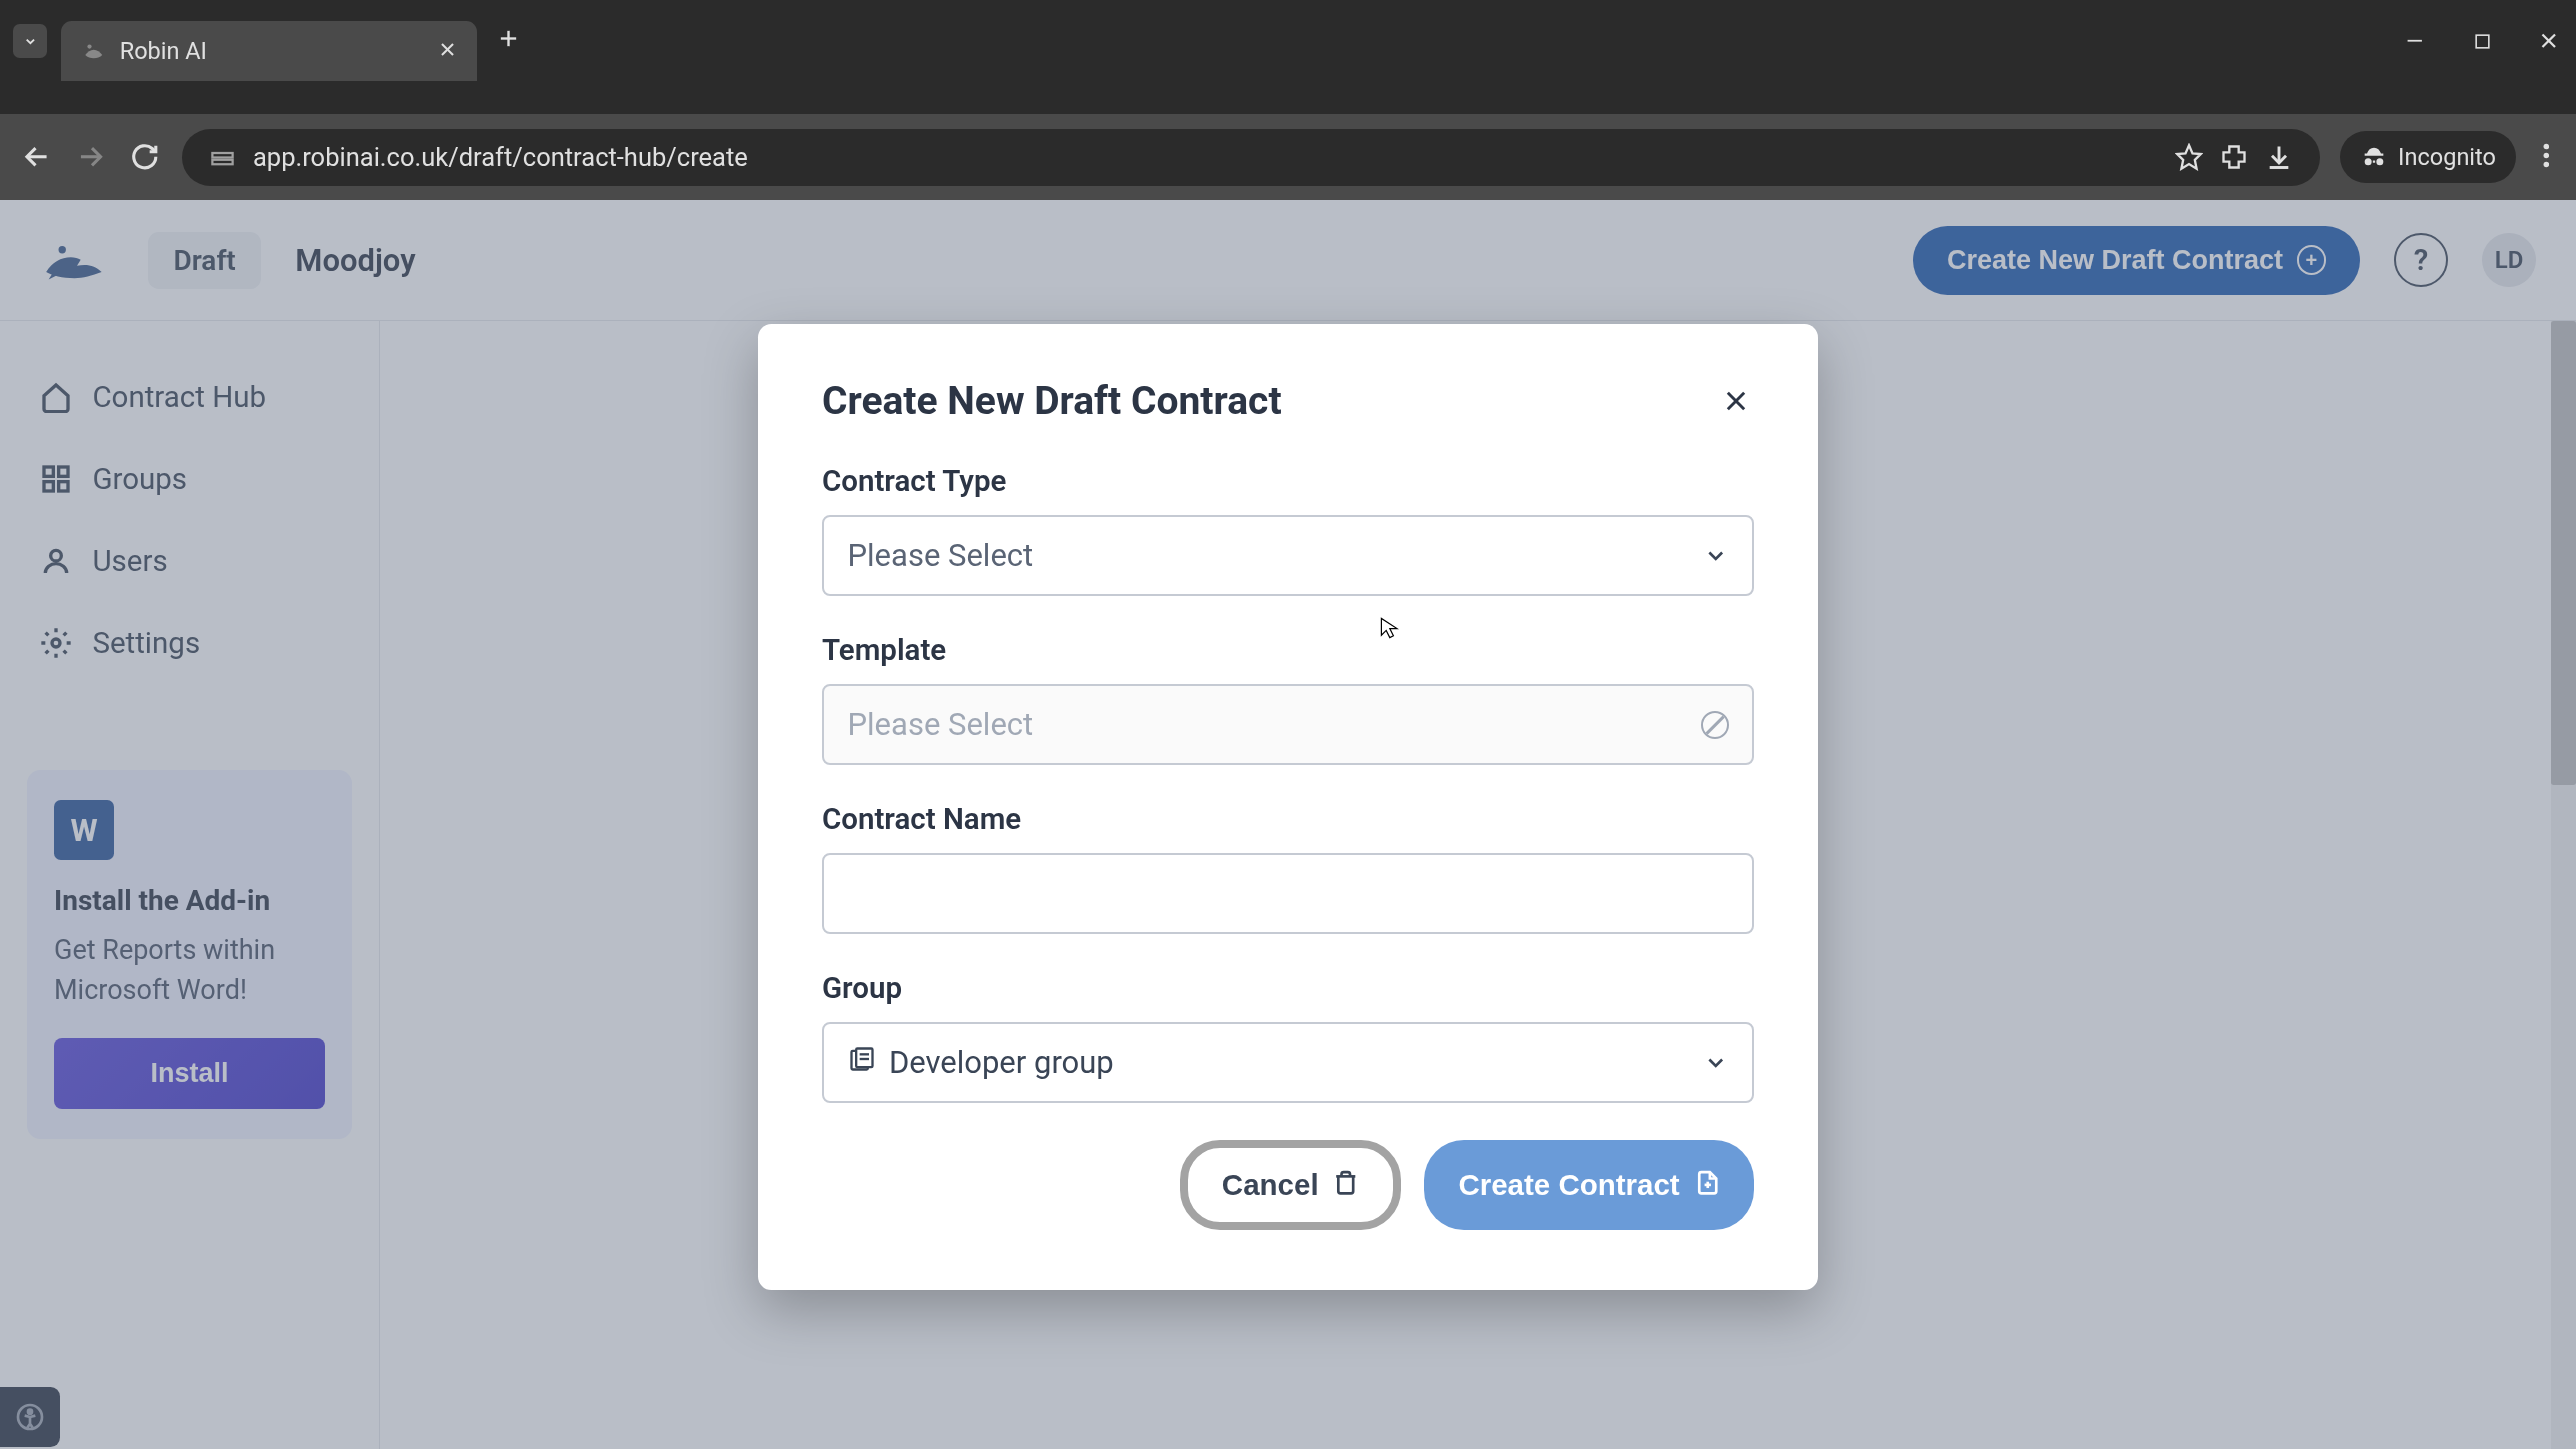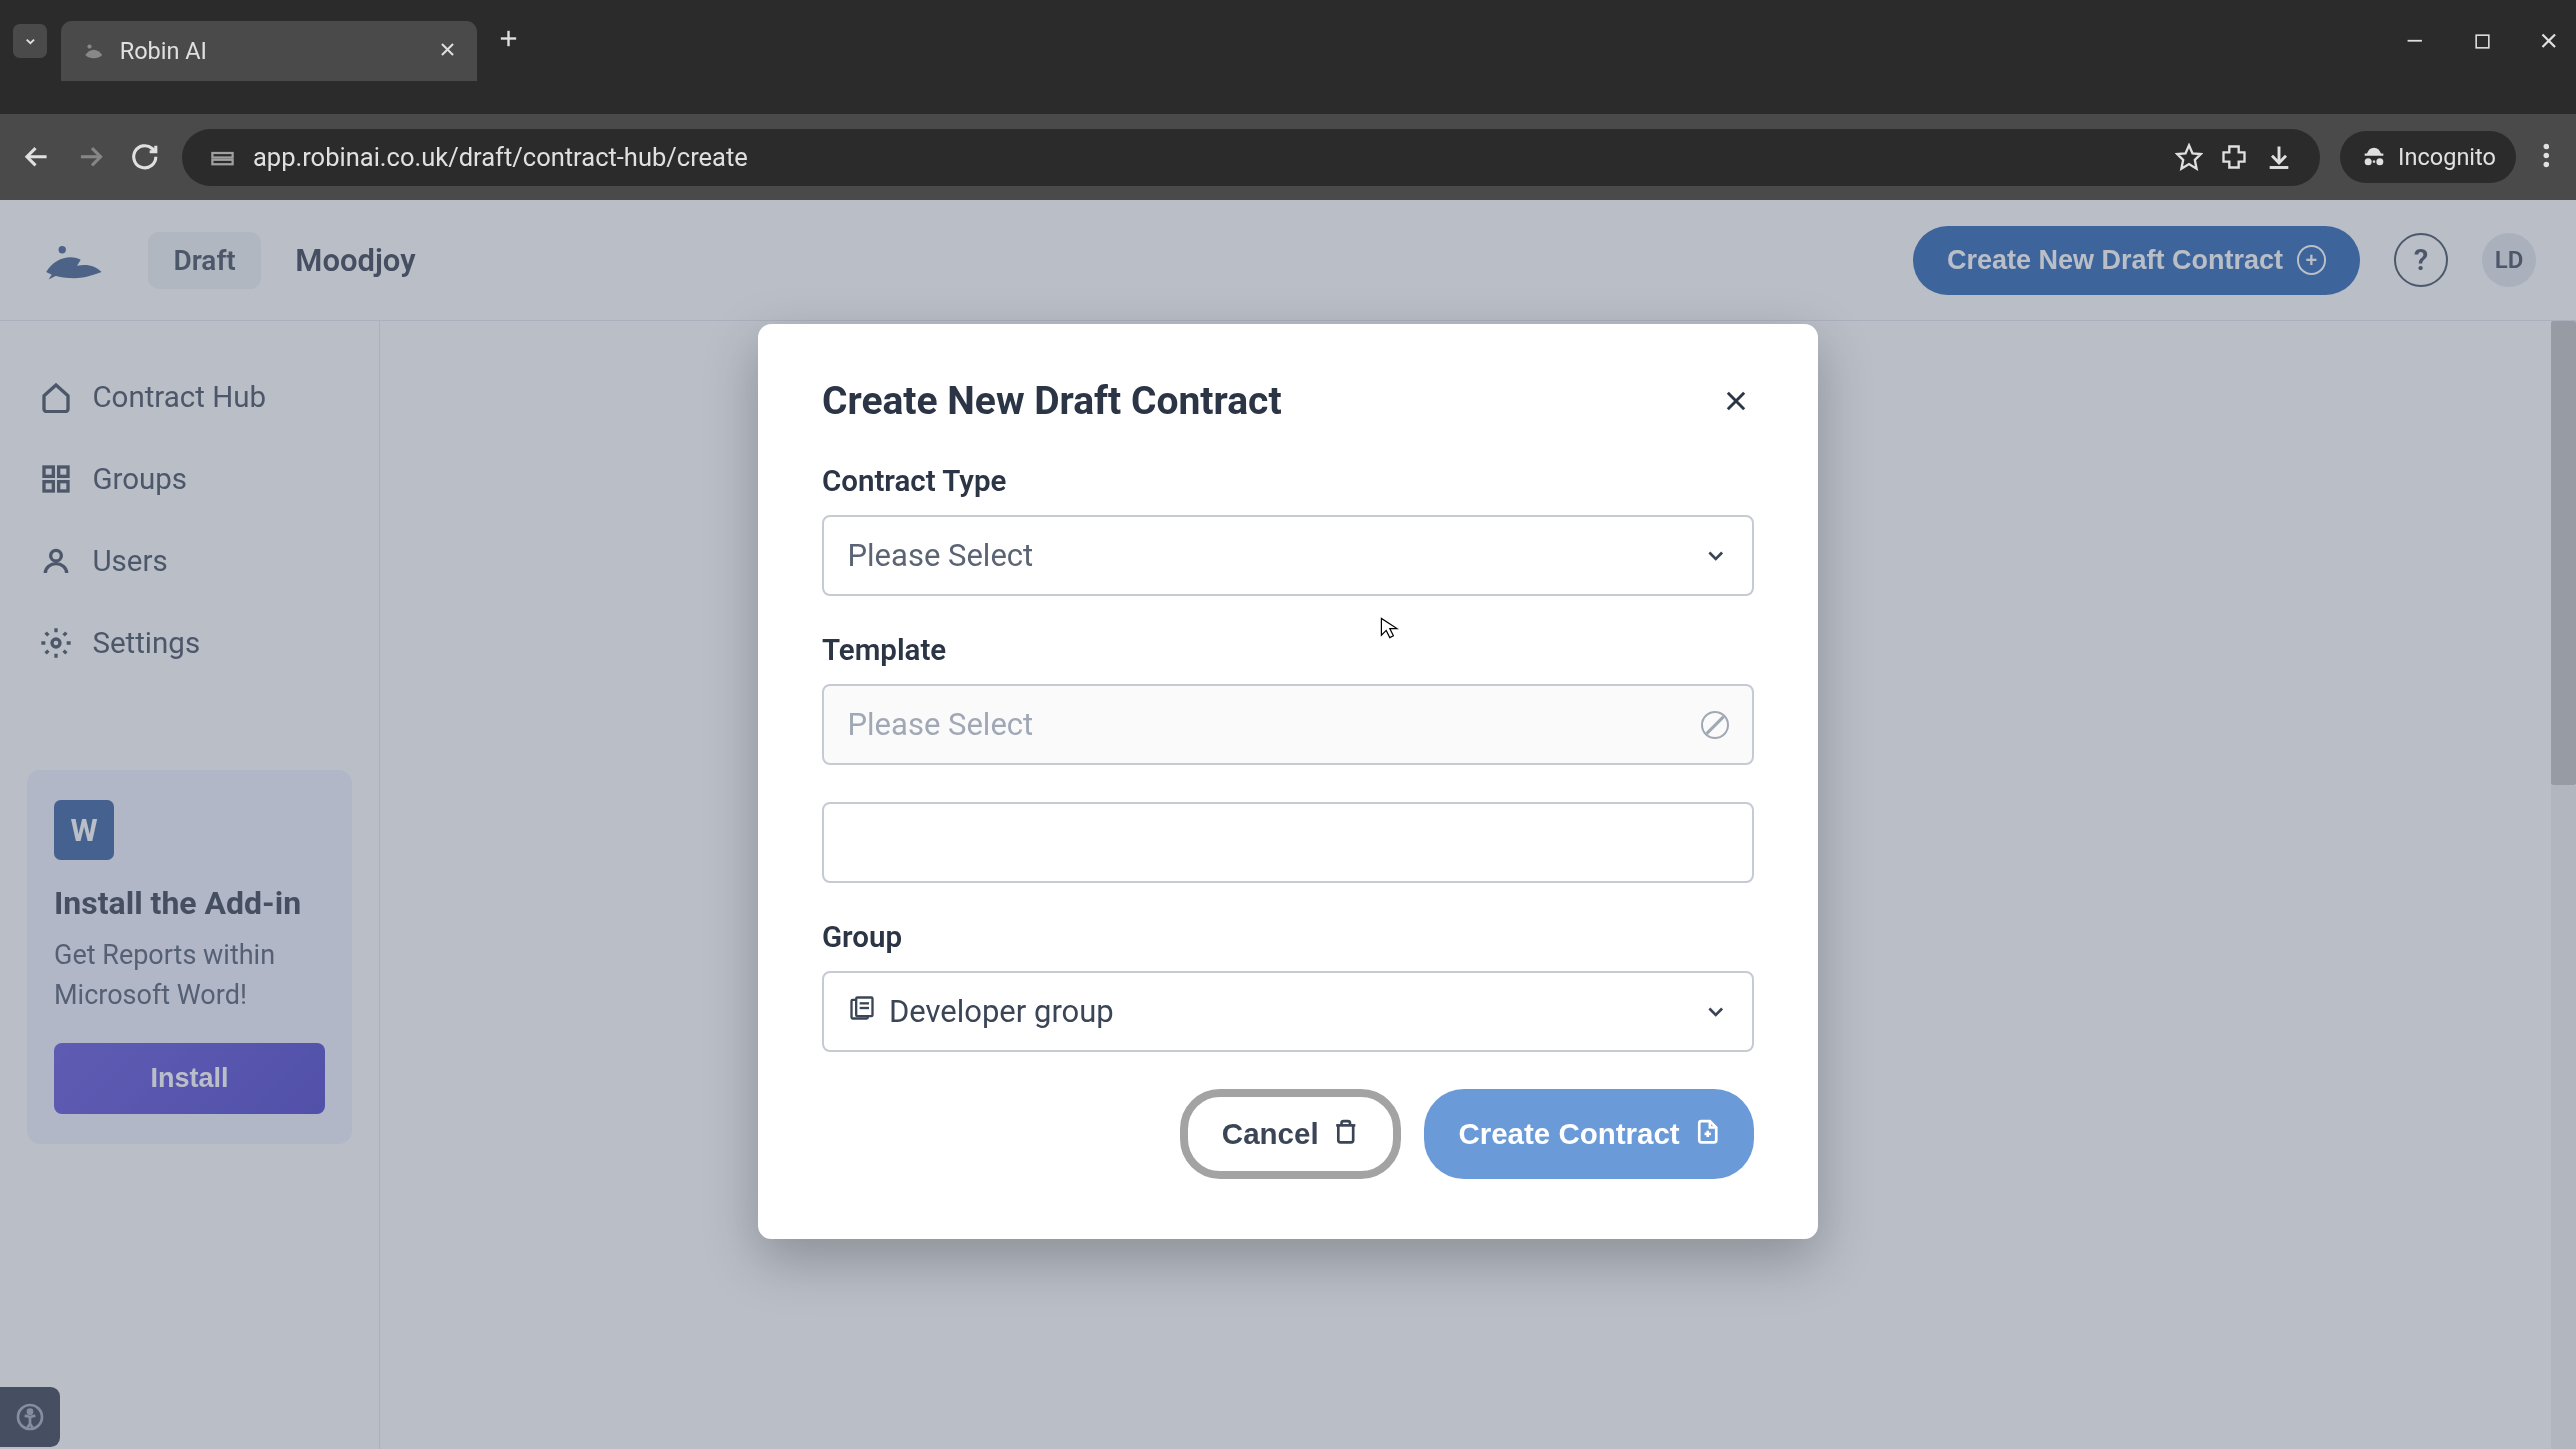--- a/index.html
+++ b/index.html
@@ -221,21 +221,21 @@
       width: 60px; height: 60px;
       background: #2b579a;
       border-radius: 6.7px;
       display: flex; align-items: center; justify-content: center;
       color: white;
       font-size: 31px;
       font-weight: bold;
       margin-bottom: 23.5px;
     }
     .addin-title {
-      font-size: 32px;
+      font-size: 28px;
       font-weight: 700;
       color: #2c3545;
       margin-bottom: 13.4px;
     }
     .addin-desc {
       font-size: 27px;
       color: #4a5568;
       line-height: 1.5;
       margin-bottom: 27px;
     }
@@ -619,20 +619,21 @@
 
     <div class="form-field">
       <label class="form-label">Template</label>
       <div class="form-select disabled">
         <span class="select-placeholder">Please Select</span>
         <span class="prohibited-icon"></span>
       </div>
     </div>
 
     <div class="form-field">
+      <label class="form-label">Contract Name</label>
       <input type="text" class="form-input" value="" style="">
     </div>
 
     <div class="form-field">
       <label class="form-label">Group</label>
       <div class="form-select">
         <span class="select-value">
           <span>
             <svg width="28" height="28" viewBox="0 0 24 24" fill="none" stroke="#3a4556" stroke-width="2">
                 <rect x="3" y="5" width="14" height="16" rx="1"></rect>

